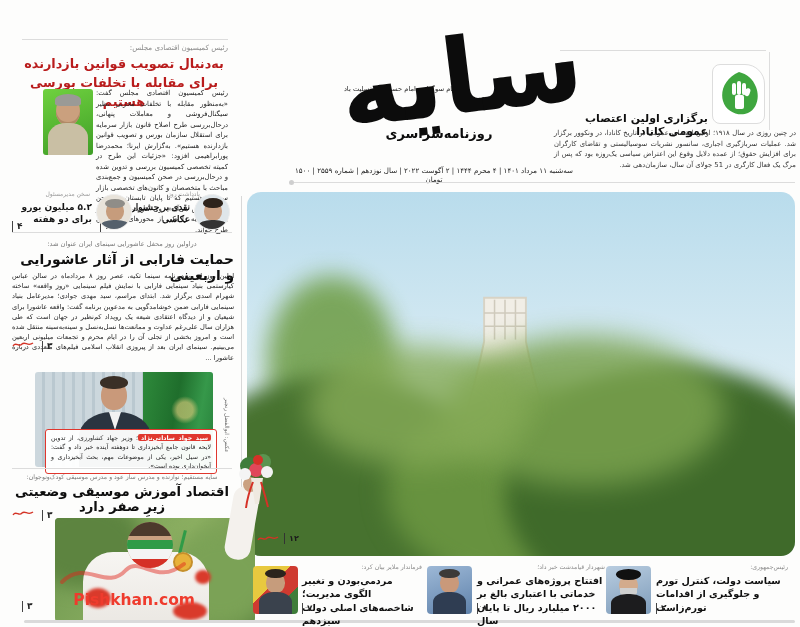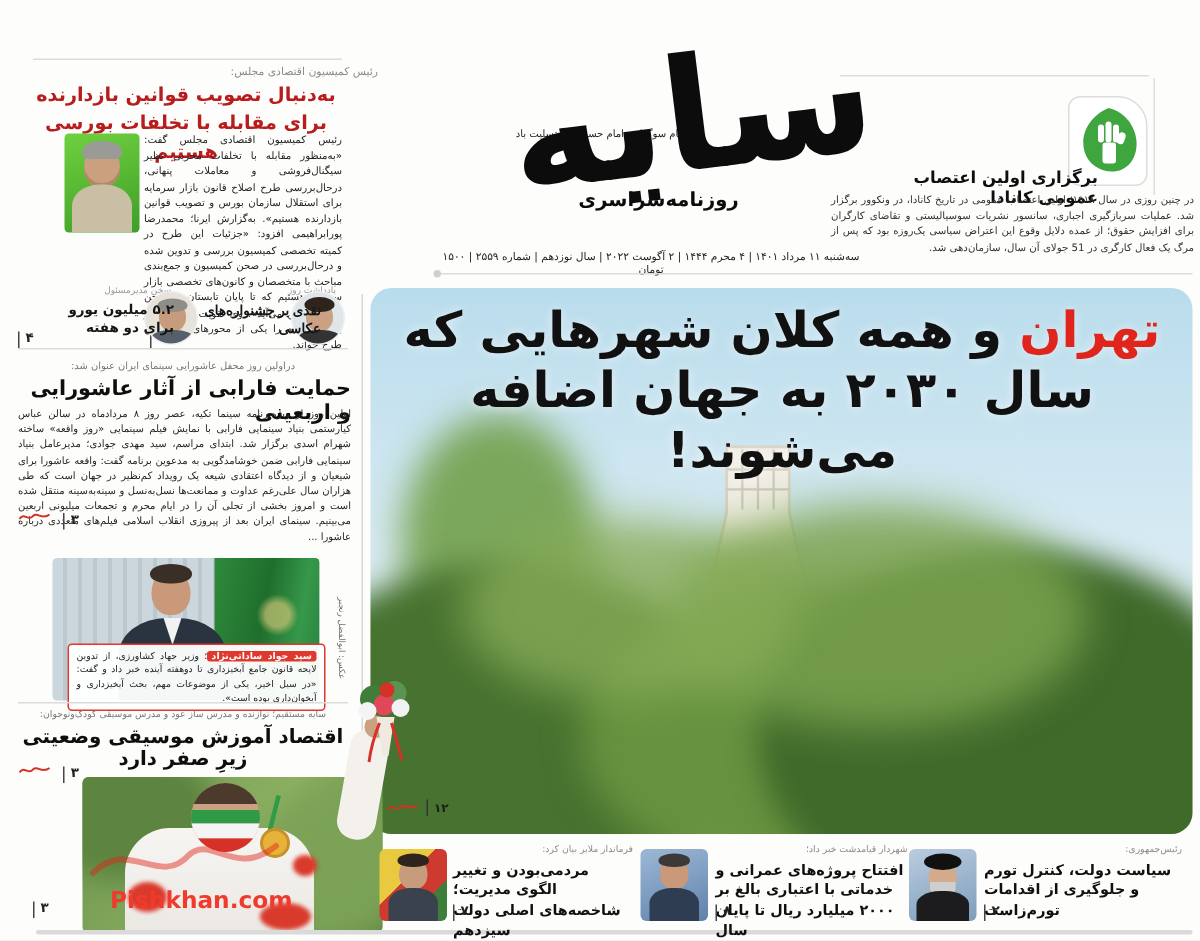--- a/index.html
+++ b/index.html
@@ -1,21 +1,21 @@
 <!DOCTYPE html>
 <html dir="rtl" lang="fa"><head>
 <meta charset="utf-8">
 <style>
   html,body{margin:0;padding:0;background:#e9e9e9;}
   *{box-sizing:border-box;}
   #page{position:relative;width:800px;height:627px;background:#fdfdfc;overflow:hidden;
         font-family:"DejaVu Sans",sans-serif;direction:rtl;}
   .abs{position:absolute;}
   .jt{text-align:justify;}
-  .rt{text-align:right;margin-left:24px;}
+  .rt{text-align:right;}
   .ct{text-align:center;}
   .rule{background:#dcdcdc;}
   .dot{width:5px;height:5px;border-radius:50%;background:#cfcfcf;}
   .pg{display:inline-block;font:700 9px "DejaVu Sans",sans-serif;color:#222;
       border-left:1.3px solid #444;padding-left:4px;line-height:11px;}
   .sig{display:inline-block;vertical-align:middle;margin-right:3px;}
 
   
   #h-left-rule{left:22px;top:39px;width:206px;height:1px;}
   #h-left-kicker{left:25px;top:43px;width:203px;font-size:7.2px;color:#8a8a8a;}
@@ -196,24 +196,20 @@
         <line x1="89" y1="16" x2="89" y2="58"></line>
           <line x1="100" y1="16" x2="100" y2="58"></line>
           <line x1="111" y1="16" x2="111" y2="58"></line>
       </g>
     </svg>
     <div class="blob" id="fol1"></div>
     <div class="blob" id="fol2"></div>
     <div class="blob" id="fol3"></div>
     <div class="blob" id="fol4"></div>
     <div class="blob" id="fol5"></div>
-    <div class="abs" id="main-headline">
-      <span class="red">تهران</span><span> و همه کلان شهرهایی که</span><br>
-      <span>سال ۲۰۳۰ به جهان اضافه می‌شوند!</span>
-    </div>
     <div class="abs" id="img-marker">
       <span class="pg">۱۲</span>
       <svg class="sig" width="22" height="9">
           <path d="M1,6 C4,1 7,8 10,4 C13,1 16,7 21,3" stroke="#d43326" fill="none" stroke-width="1.3"></path>
         </svg>
     </div>
   </div>
   <div class="abs" id="photo-credit">عکس: ابوالفضل رنجبر</div>
   <div class="abs" id="col-vline"></div>
 

